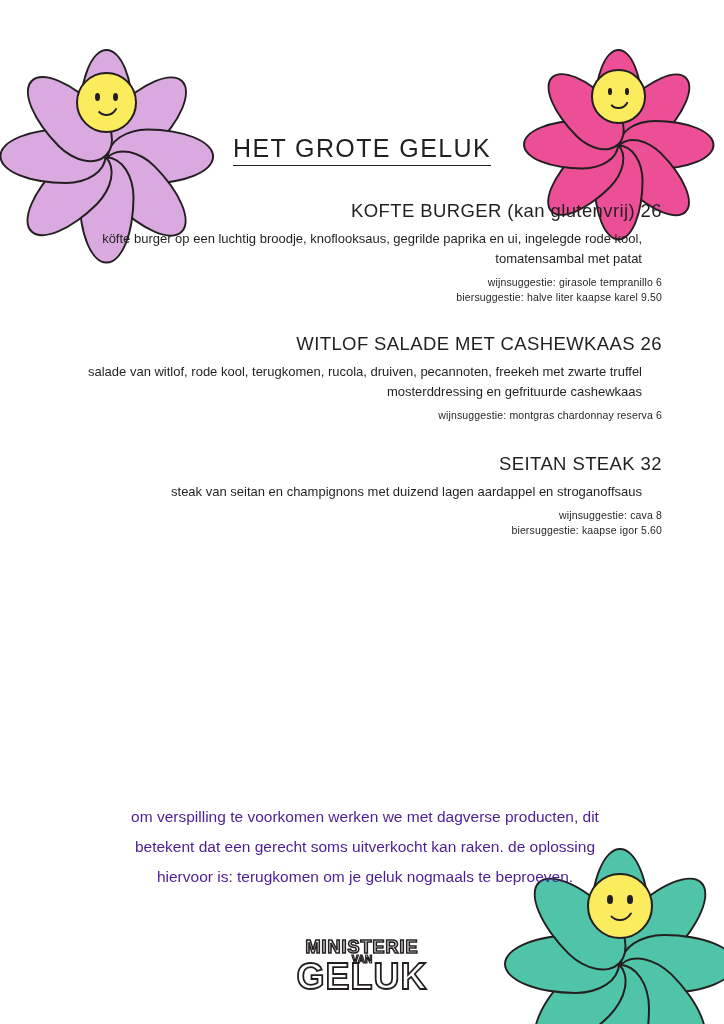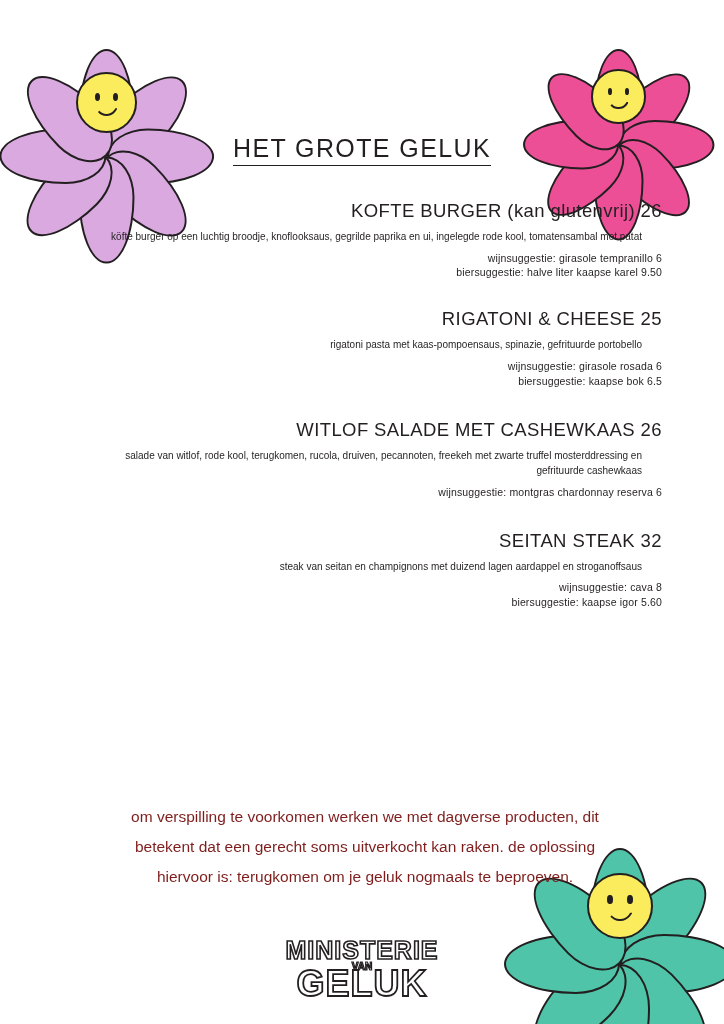--- a/index.html
+++ b/index.html
@@ -101,21 +101,21 @@
     width: 600px;
     text-align: right;
   }
   .dish { margin-bottom: 30px; }
   .dish-name {
     font-size: 18.5px;
     letter-spacing: 0.4px;
     margin-bottom: 7px;
   }
   .dish-desc {
-    font-size: 10px;
+    font-size: 13px;
     line-height: 1.55;
     margin: 0 auto 6px;
     max-width: 560px;
   }
   .pairing {
     font-size: 10.5px;
     line-height: 1.42;
     letter-spacing: 0.15px;
   }
 
@@ -125,36 +125,36 @@
   #dish-2 { margin-bottom: 30px; }
   #dish-3 { margin-bottom: 0; }
 
   
   .footer-note {
     position: absolute;
     top: 802px;
     left: 130px;
     width: 470px;
     text-align: center;
-    color: #7f1d1d;
+    color: #4c1d95;
     font-size: 15.5px;
     line-height: 1.95;
   }
 
   
   .logo {
     position: absolute;
     left: 0;
     top: 938px;
     width: 100%;
     text-align: center;
     line-height: 1;
   }
   .logo .ministerie {
-    font-size: 25px;
+    font-size: 18px;
     letter-spacing: 1px;
     font-weight: 700;
     color: #ffffff;
     -webkit-text-stroke: 1.6px #231f20;
     display: block;
   }
   .logo .van {
     font-size: 10px;
     font-weight: 700;
     color: #ffffff;
@@ -241,26 +241,20 @@
 
 <div class="menu">
 
   <div class="dish" id="dish-0">
     <div class="dish-name">KOFTE BURGER (kan glutenvrij) 26</div>
     <div class="dish-desc">köfte burger op een luchtig broodje, knoflooksaus, gegrilde paprika en ui, ingelegde rode kool, tomatensambal met patat</div>
     <div class="pairing">wijnsuggestie: girasole tempranillo 6</div>
     <div class="pairing">biersuggestie: halve liter kaapse karel 9.50</div>
   </div>
 
-  <div class="dish" id="dish-1">
-    <div class="dish-name">RIGATONI &amp; CHEESE 25</div>
-    <div class="dish-desc">rigatoni pasta met kaas-pompoensaus, spinazie, gefrituurde portobello</div>
-    <div class="pairing">wijnsuggestie: girasole rosada 6</div>
-    <div class="pairing">biersuggestie: kaapse bok 6.5</div>
-  </div>
 
   <div class="dish" id="dish-2">
     <div class="dish-name">WITLOF SALADE MET CASHEWKAAS 26</div>
     <div class="dish-desc">salade van witlof, rode kool, terugkomen, rucola, druiven, pecannoten, freekeh met zwarte truffel mosterddressing en gefrituurde cashewkaas</div>
     <div class="pairing">wijnsuggestie: montgras chardonnay reserva 6</div>
   </div>
 
   <div class="dish" id="dish-3">
     <div class="dish-name">SEITAN STEAK 32</div>
     <div class="dish-desc">steak van seitan en champignons met duizend lagen aardappel en stroganoffsaus</div>

